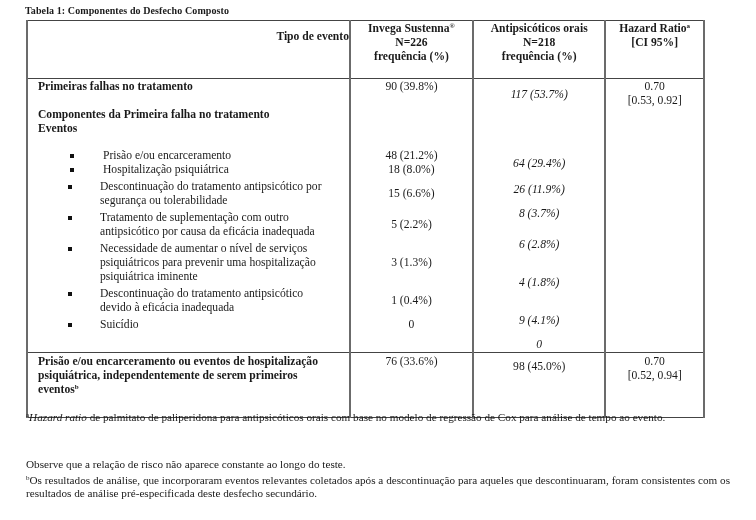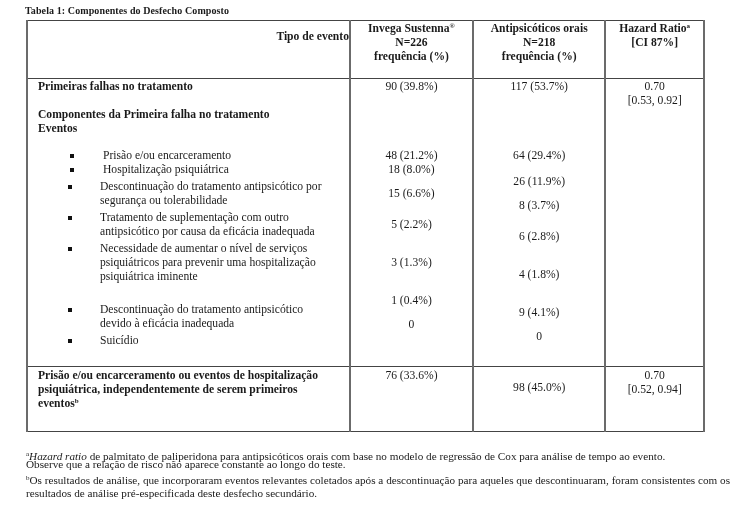--- a/index.html
+++ b/index.html
@@ -43,21 +43,21 @@
       <div>N=226</div>
       <div>frequência (%)</div>
     </th>
     <th class="c3">
       <div>Antipsicóticos orais</div>
       <div>N=218</div>
       <div>frequência (%)</div>
     </th>
     <th class="c4">
       <div><span>Hazard Ratio</span><sup>a</sup></div>
-      <div>[CI 87%]</div>
+      <div>[CI 95%]</div>
     </th>
   </tr>
 
   <tr>
     <td class="c1" style="padding-top:1px;">
       <div class="lbl-b">Primeiras falhas no tratamento</div>
       <div style="height:14px;"></div>
       <div class="lbl-b">Componentes da Primeira falha no tratamento</div>
       <div class="lbl-b">Eventos</div>
       <div style="height:13px;"></div>
@@ -79,21 +79,21 @@
               <span class="dot"></span>
               <div>Tratamento de suplementação com outro</div>
               <div>antipsicótico por causa da eficácia inadequada</div>
             </div>
             <div class="bul" style="margin-top: 3px;">
               <span class="dot"></span>
               <div>Necessidade de aumentar o nível de serviços</div>
               <div>psiquiátricos para prevenir uma hospitalização</div>
               <div>psiquiátrica iminente</div>
             </div>
-            <div class="bul" style="margin-top: 19px;">
+            <div class="bul" style="margin-top: 3px;">
               <span class="dot"></span>
               <div>Descontinuação do tratamento antipsicótico</div>
               <div>devido à eficácia inadequada</div>
             </div>
             <div class="bul" style="margin-top: 3px;">
               <span class="dot"></span>
               <div>Suicídio</div>
             </div>
           </div>
       <div style="height:18px;"></div>
@@ -118,21 +118,21 @@
               <span>3 (1.3%)</span>
             </div>
             <div style="height: 28px; margin-top: 3px; display: flex; align-items: center; justify-content: center;">
               <span>1 (0.4%)</span>
             </div>
             <div style="height: 14px; margin-top: 3px; display: flex; align-items: center; justify-content: center;">
               <span>0</span>
             </div>
           </div>
     </td>
-    <td class="c3 num" style="padding-top:1px;">
+    <td class="c3 num" style="padding-top:9px;font-style:italic;">
       <div>117 (53.7%)</div>
       <div style="height:55px;"></div>
       <div id="comp-oral">
             <div style="height: 14px; margin-top: 0px; display: flex; align-items: center; justify-content: center;">
               <span>64 (29.4%)</span>
             </div>
             <div style="height: 14px; margin-top: 12px; display: flex; align-items: center; justify-content: center;">
               <span>26 (11.9%)</span>
             </div>
             <div style="height: 28px; margin-top: 3px; display: flex; align-items: center; justify-content: center;">
@@ -160,30 +160,30 @@
 
   <tr class="last">
     <td class="c1" style="padding-top:2px; height:62px;border-radius:21px;">
       <div class="lbl-b">Prisão e/ou encarceramento ou eventos de hospitalização</div>
       <div class="lbl-b">psiquiátrica, independentemente de serem primeiros</div>
       <div class="lbl-b"><span>eventos</span><sup>b</sup></div>
     </td>
     <td class="c2 num" style="padding-top:2px;">
       <div>76 (33.6%)</div>
     </td>
-    <td class="c3 num" style="padding-top:14px;">
+    <td class="c3 num" style="padding-top:7px;">
       <div>98 (45.0%)</div>
     </td>
     <td class="c4 num" style="padding-top:2px;">
       <div>0.70</div>
       <div>[0.52, 0.94]</div>
     </td>
   </tr>
 </tbody>
   </table>
 
-<div class="foot" style="top:450px;">
+<div class="foot" style="top:411px;">
   <sup>a</sup><i>Hazard ratio</i><span> de palmitato de paliperidona para antipsicóticos orais com base no modelo de regressão de Cox para análise de tempo ao evento.</span>
 </div>
 <div class="foot" style="top:458px;">Observe que a relação de risco não aparece constante ao longo do teste.</div>
 <div class="foot" style="top:474px;">
   <sup>b</sup><span>Os resultados de análise, que incorporaram eventos relevantes coletados após a descontinuação para aqueles que descontinuaram, foram consistentes com os resultados de análise pré-especificada deste desfecho secundário.</span>
 </div>
 
 </body></html>

